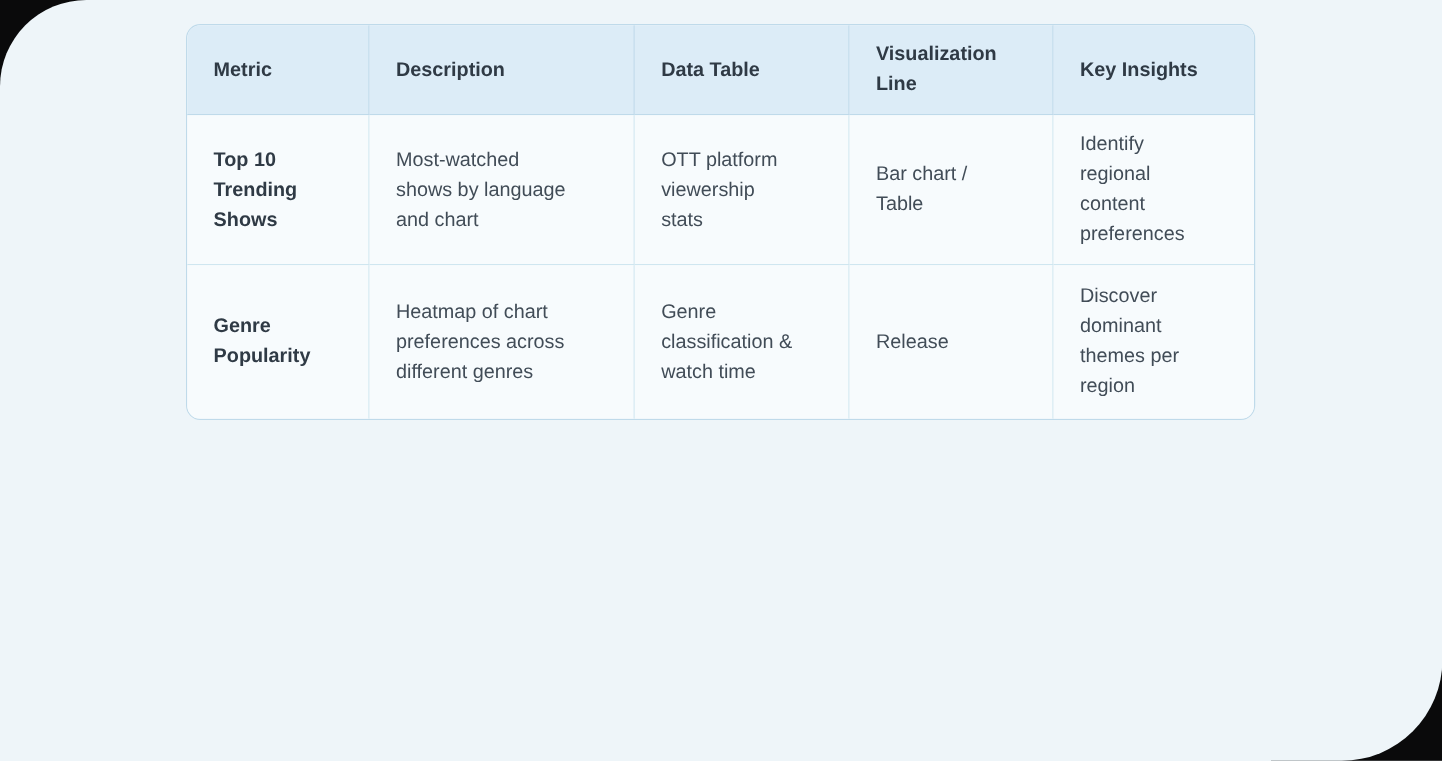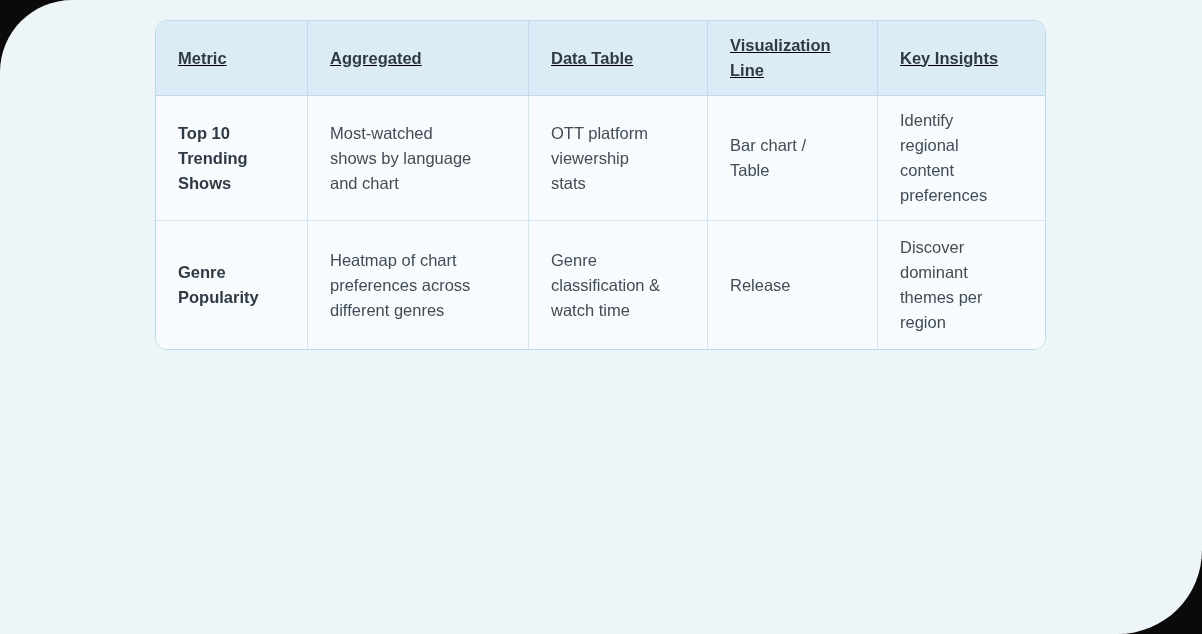--- a/index.html
+++ b/index.html
@@ -52,21 +52,21 @@
   }
   th:last-child,td:last-child{border-right:none;margin-top:41px;}
   thead th{
     background:var(--header-bg);
     color:var(--head-text);
     font-weight:bold;
     border-right:1px solid var(--outer-border);
     border-bottom:1px solid var(--outer-border);
   }
   thead th:last-child{border-right:none;}
-  thead tr{height:71px;text-decoration:underline;}
+  thead tr{height:71px;}
   tbody tr:nth-child(1){height:92px;}
   tbody tr:nth-child(2){height:128px;}
   tbody tr:nth-child(3){height:130px;}
   tbody tr:nth-child(4){height:127px;}
   tbody tr:last-child th,
   tbody tr:last-child td{border-bottom:none;}
   tbody th.metric{
     background:var(--card-bg);
     color:var(--head-text);
     font-weight:bold;
@@ -86,21 +86,21 @@
       <colgroup>
         <col style="width:152px">
         <col style="width:221px">
         <col style="width:179px">
         <col style="width:170px">
         <col style="width:169px">
       </colgroup>
       <thead>
         <tr>
           <th>Metric</th>
-          <th>Aggregated</th>
+          <th>Description</th>
           <th>Data Table</th>
           <th>Visualization
 Line</th>
           <th>Key Insights</th>
         </tr>
       </thead>
       <tbody>
         <tr>
           <th class="metric">Top 10
 Trending

